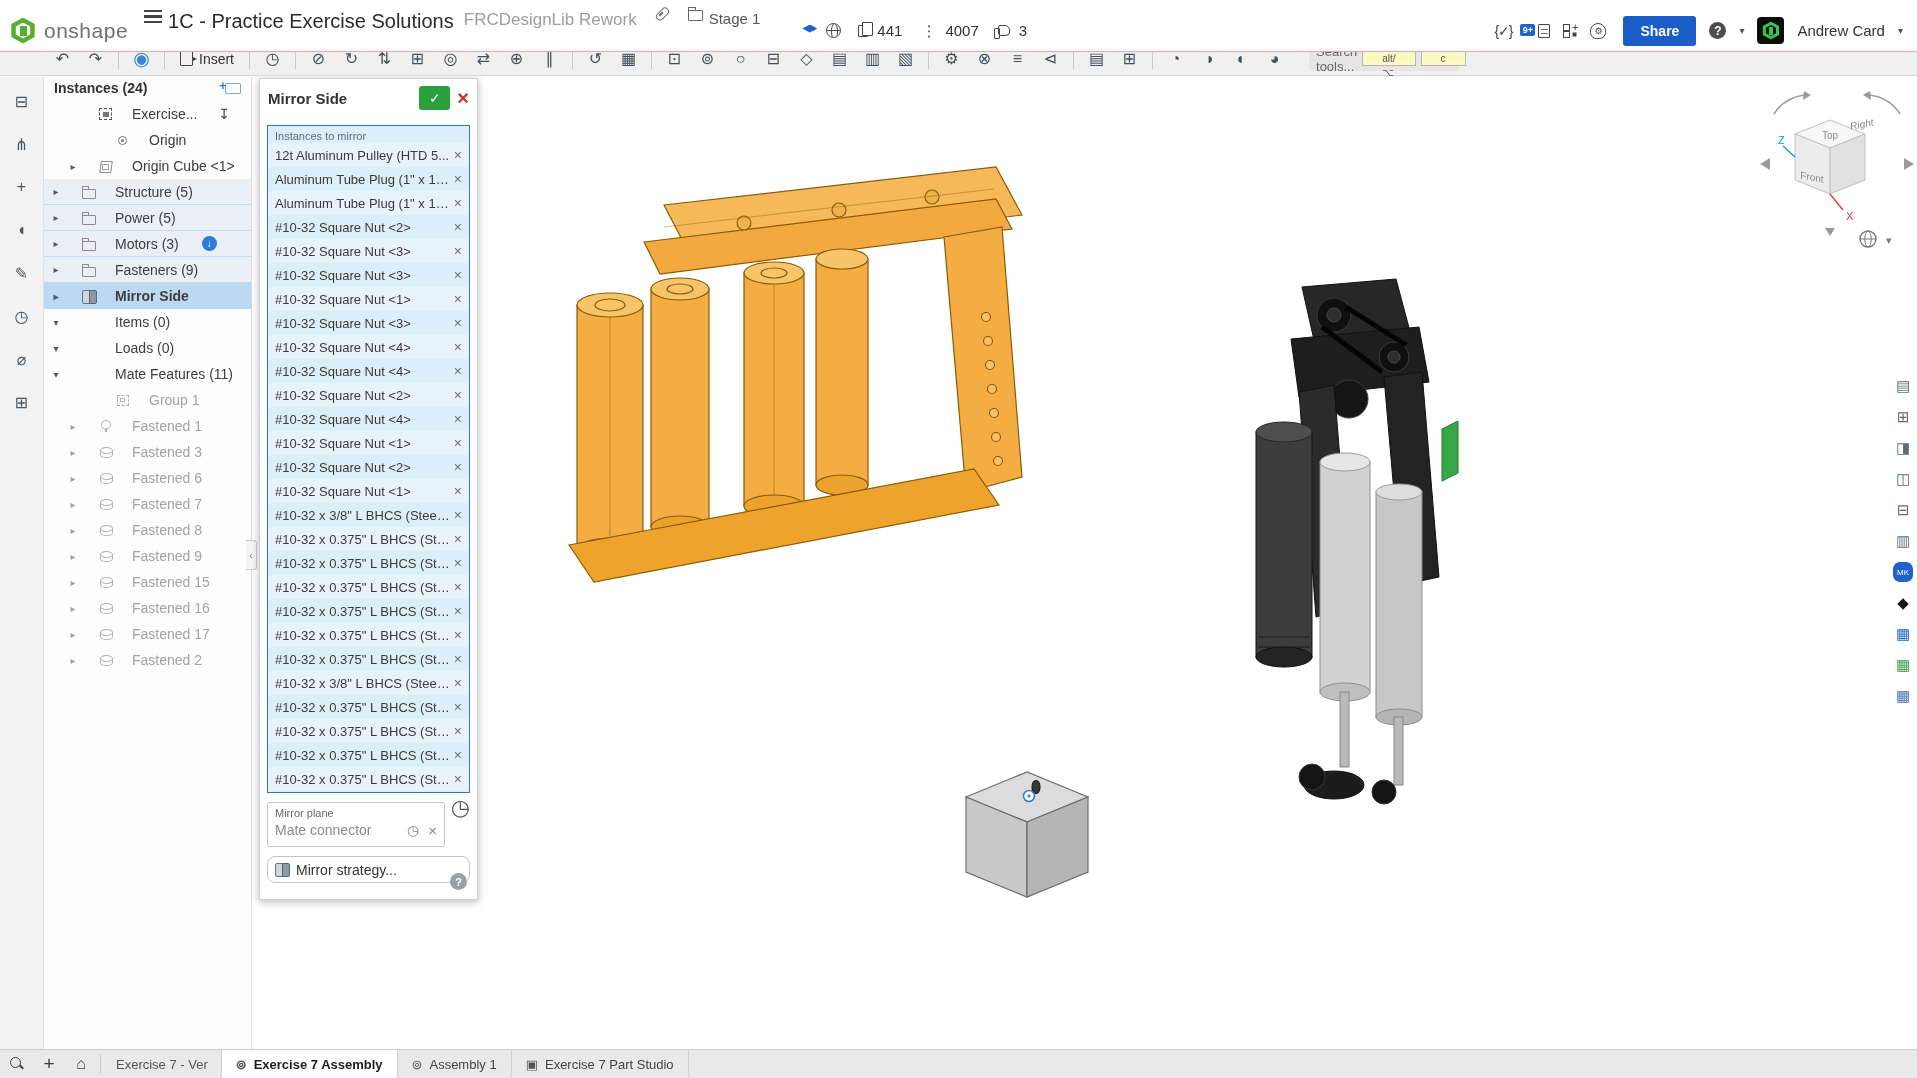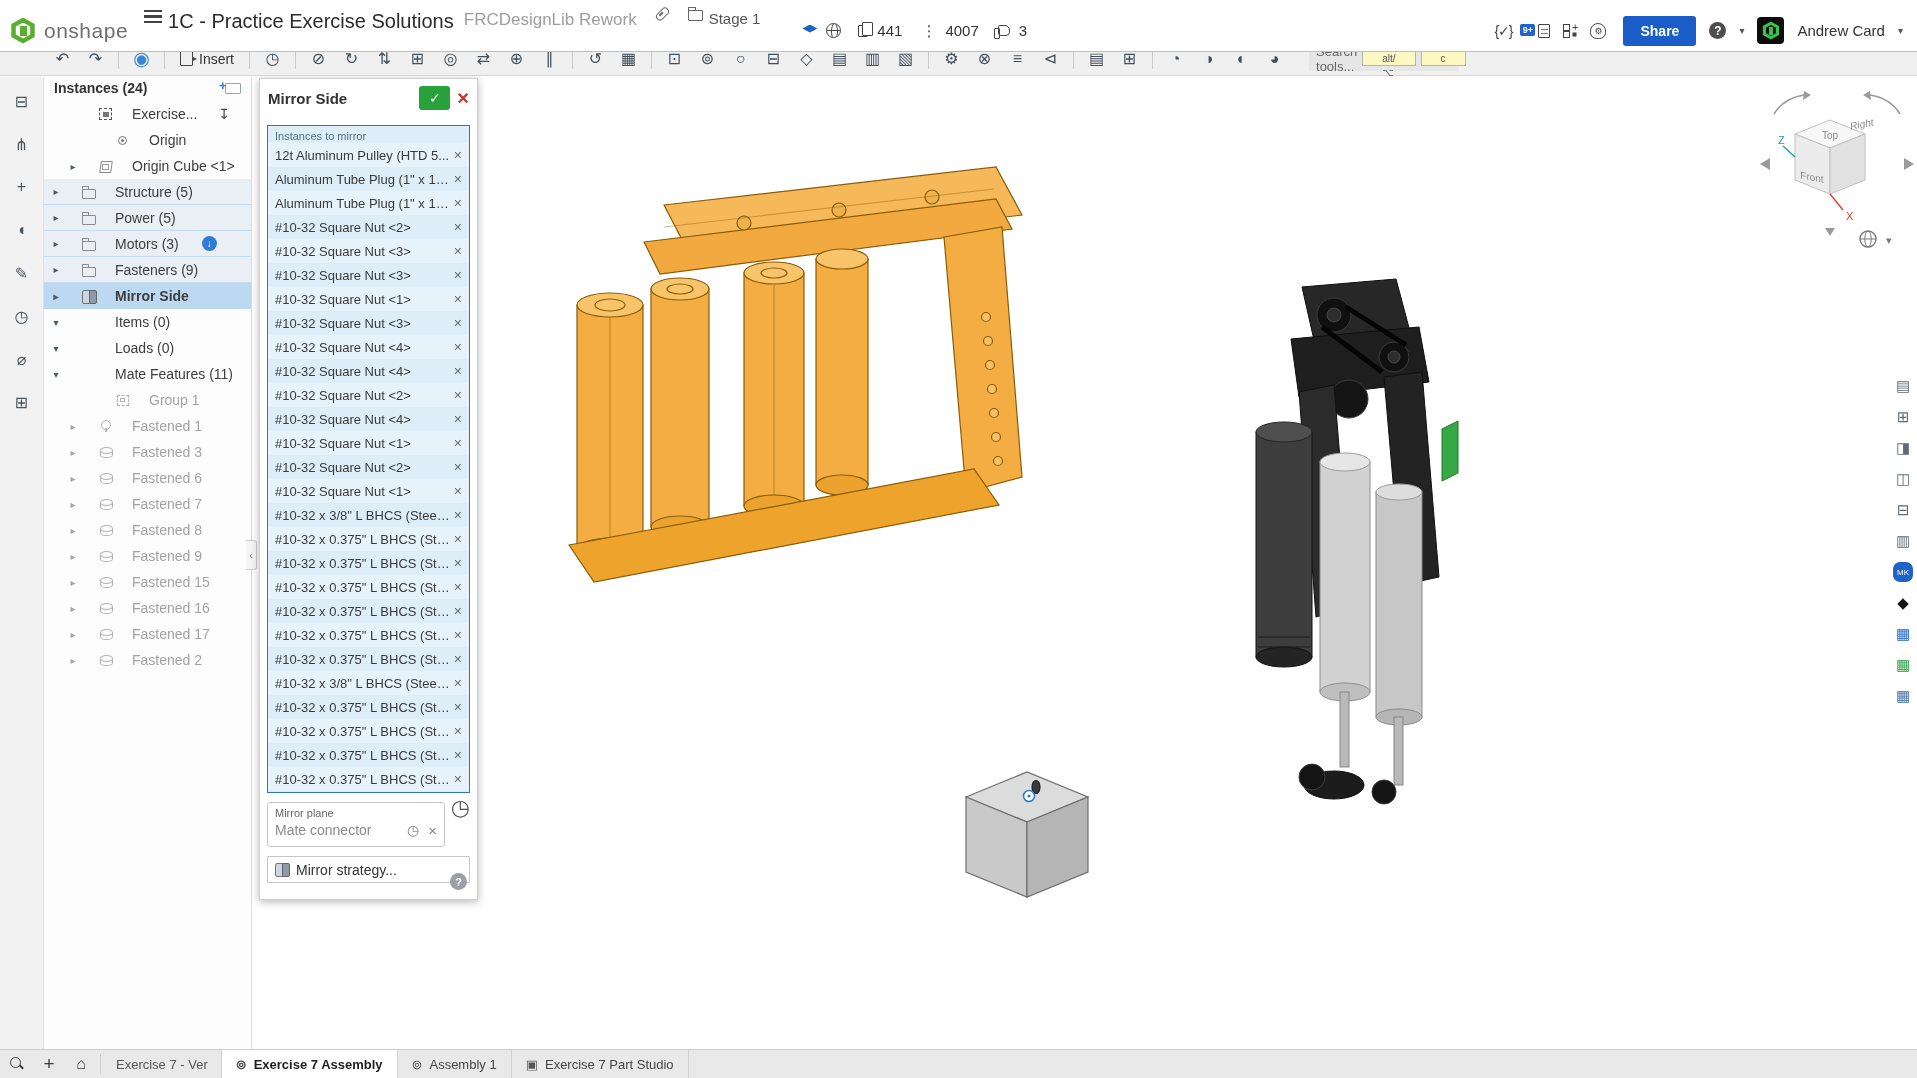--- a/index.html
+++ b/index.html
@@ -126,21 +126,21 @@
   .ditem{height:24px;display:flex;align-items:center;padding:0 7px;font-size:13px;color:#3a3a3a;white-space:nowrap}
   .ditem:nth-child(odd){background:#e7f3fb}
   .dtext{overflow:hidden;text-overflow:ellipsis}
   .dx{margin-left:auto;color:#6b6b6b;font-size:14px;padding-left:4px}
   .mplane{position:relative;margin:9px 0 0 7px;width:178px;border:1px solid #c6c6c6;border-radius:3px;padding:4px 7px 5px}
   .mp-label{font-size:11px;color:#666}
   .mp-row{display:flex;align-items:center;font-size:14px;color:#8a8a8a;height:22px}
   .mp-clock{margin-left:auto;color:#8a8a8a;font-size:14px}
   .mp-x{color:#8a8a8a;font-size:15px;margin-left:9px}
   .dlg-clock{position:absolute;right:7px;top:718px;font-size:22px;color:#555;line-height:22px}
-  .mstrategy{margin:9px 7px 0;height:27px;border:1px solid #c6c6c6;border-radius:1px;display:flex;align-items:center;padding:0 7px;gap:7px;font-size:14px;color:#333}
+  .mstrategy{margin:9px 7px 0;height:27px;border:1px solid #c6c6c6;border-radius:8px;display:flex;align-items:center;padding:0 7px;gap:7px;font-size:14px;color:#333}
   .ms-ic{width:14px;height:13px;position:relative;flex:0 0 14px}
   .ms-ic::before{content:'';position:absolute;left:0;top:0;width:6px;height:12px;background:#cfd6db;border:1px solid #6a7782;border-radius:2px 0 0 2px}
   .ms-ic::after{content:'';position:absolute;left:7px;top:0;width:6px;height:12px;background:#8e9aa4;border:1px solid #5a666f;border-radius:0 2px 2px 0}
   .dlg-help{position:absolute;right:10px;bottom:9px;width:17px;height:17px;border-radius:50%;background:#9aa0a6;color:#fff;font-size:11px;font-weight:bold;display:flex;align-items:center;justify-content:center}
 
   
   .viewcube{position:absolute;left:1752px;top:82px;width:170px;height:175px;z-index:5}
 
   
   .right-strip{position:absolute;right:2px;top:376px;width:24px;display:flex;flex-direction:column;gap:11px;align-items:center;z-index:6}

